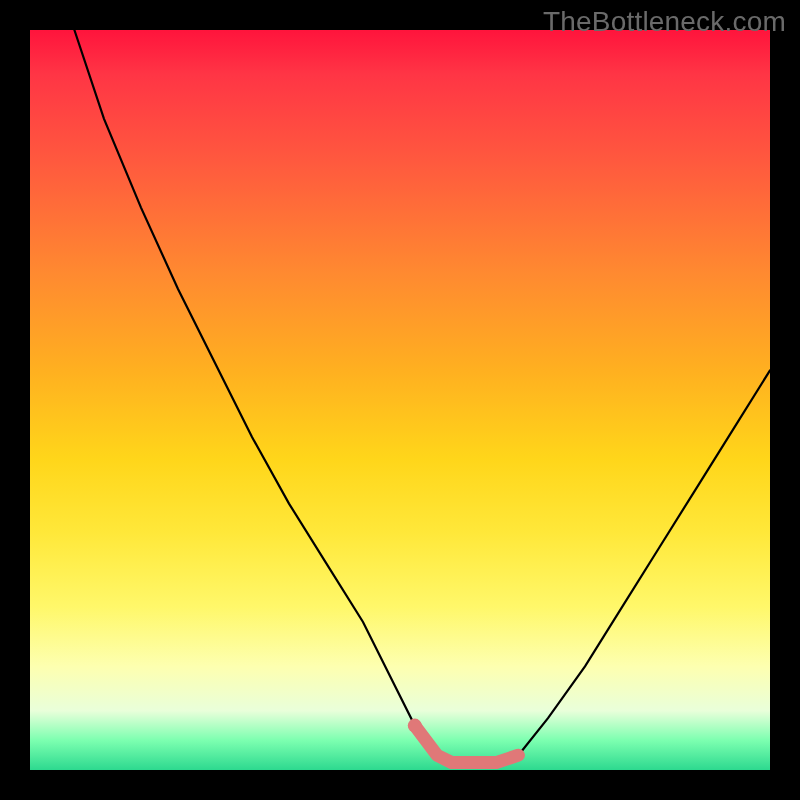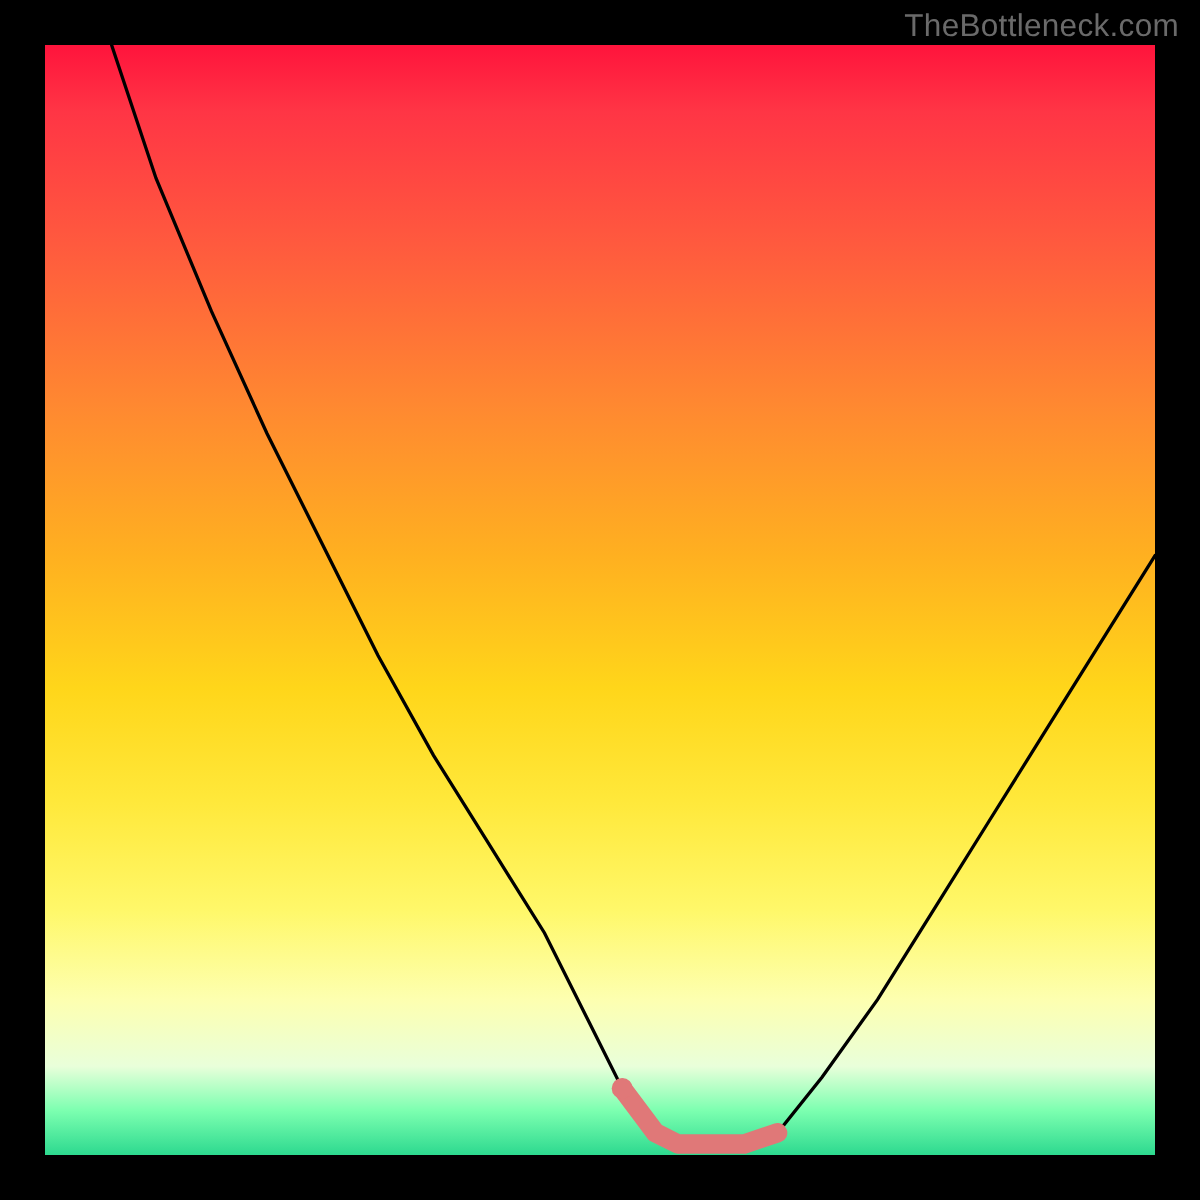--- a/index.html
+++ b/index.html
@@ -9,21 +9,21 @@
     height: 800px;
     background: #000;
     position: relative;
   }
   .watermark {
     position: absolute;
     top: 6px;
     right: 14px;
     color: #6a6a6a;
     font-family: Arial, Helvetica, sans-serif;
-    font-size: 21px;
+    font-size: 28px;
     font-weight: 400;
     letter-spacing: 0.2px;
     z-index: 10;
   }
   .plot-bg {
     position: absolute;
     left: 30px;
     top: 30px;
     width: 740px;
     height: 740px;

